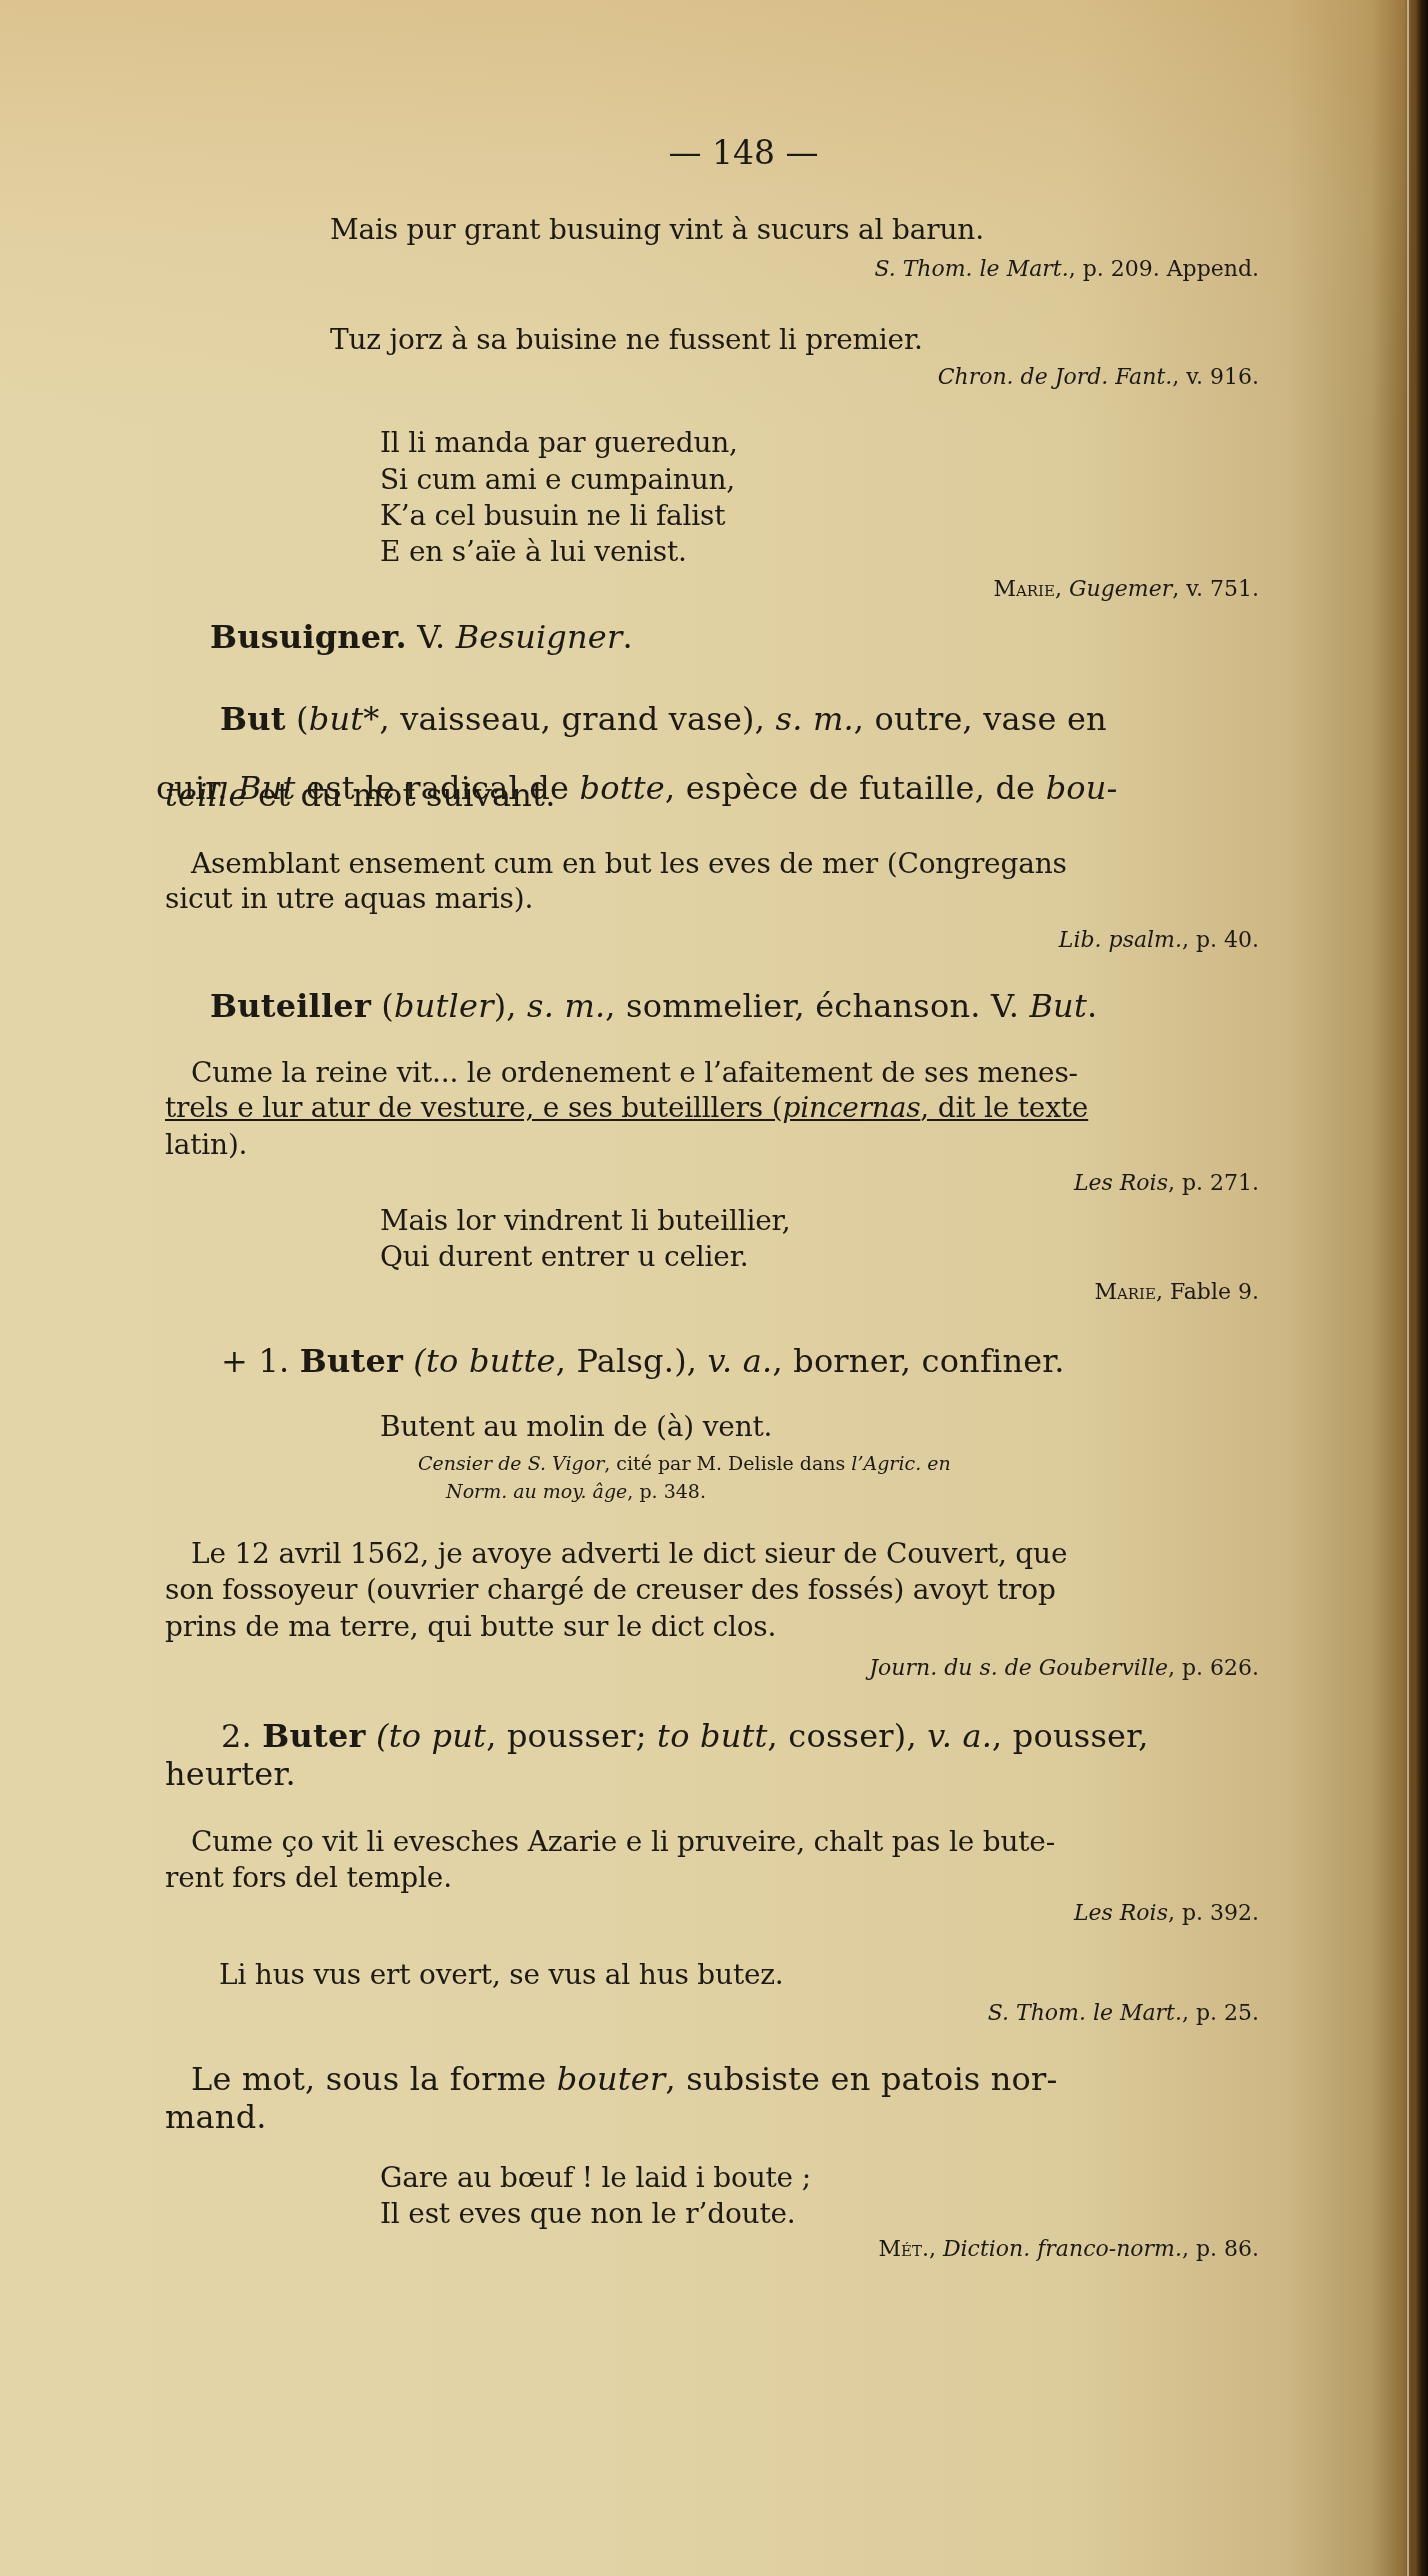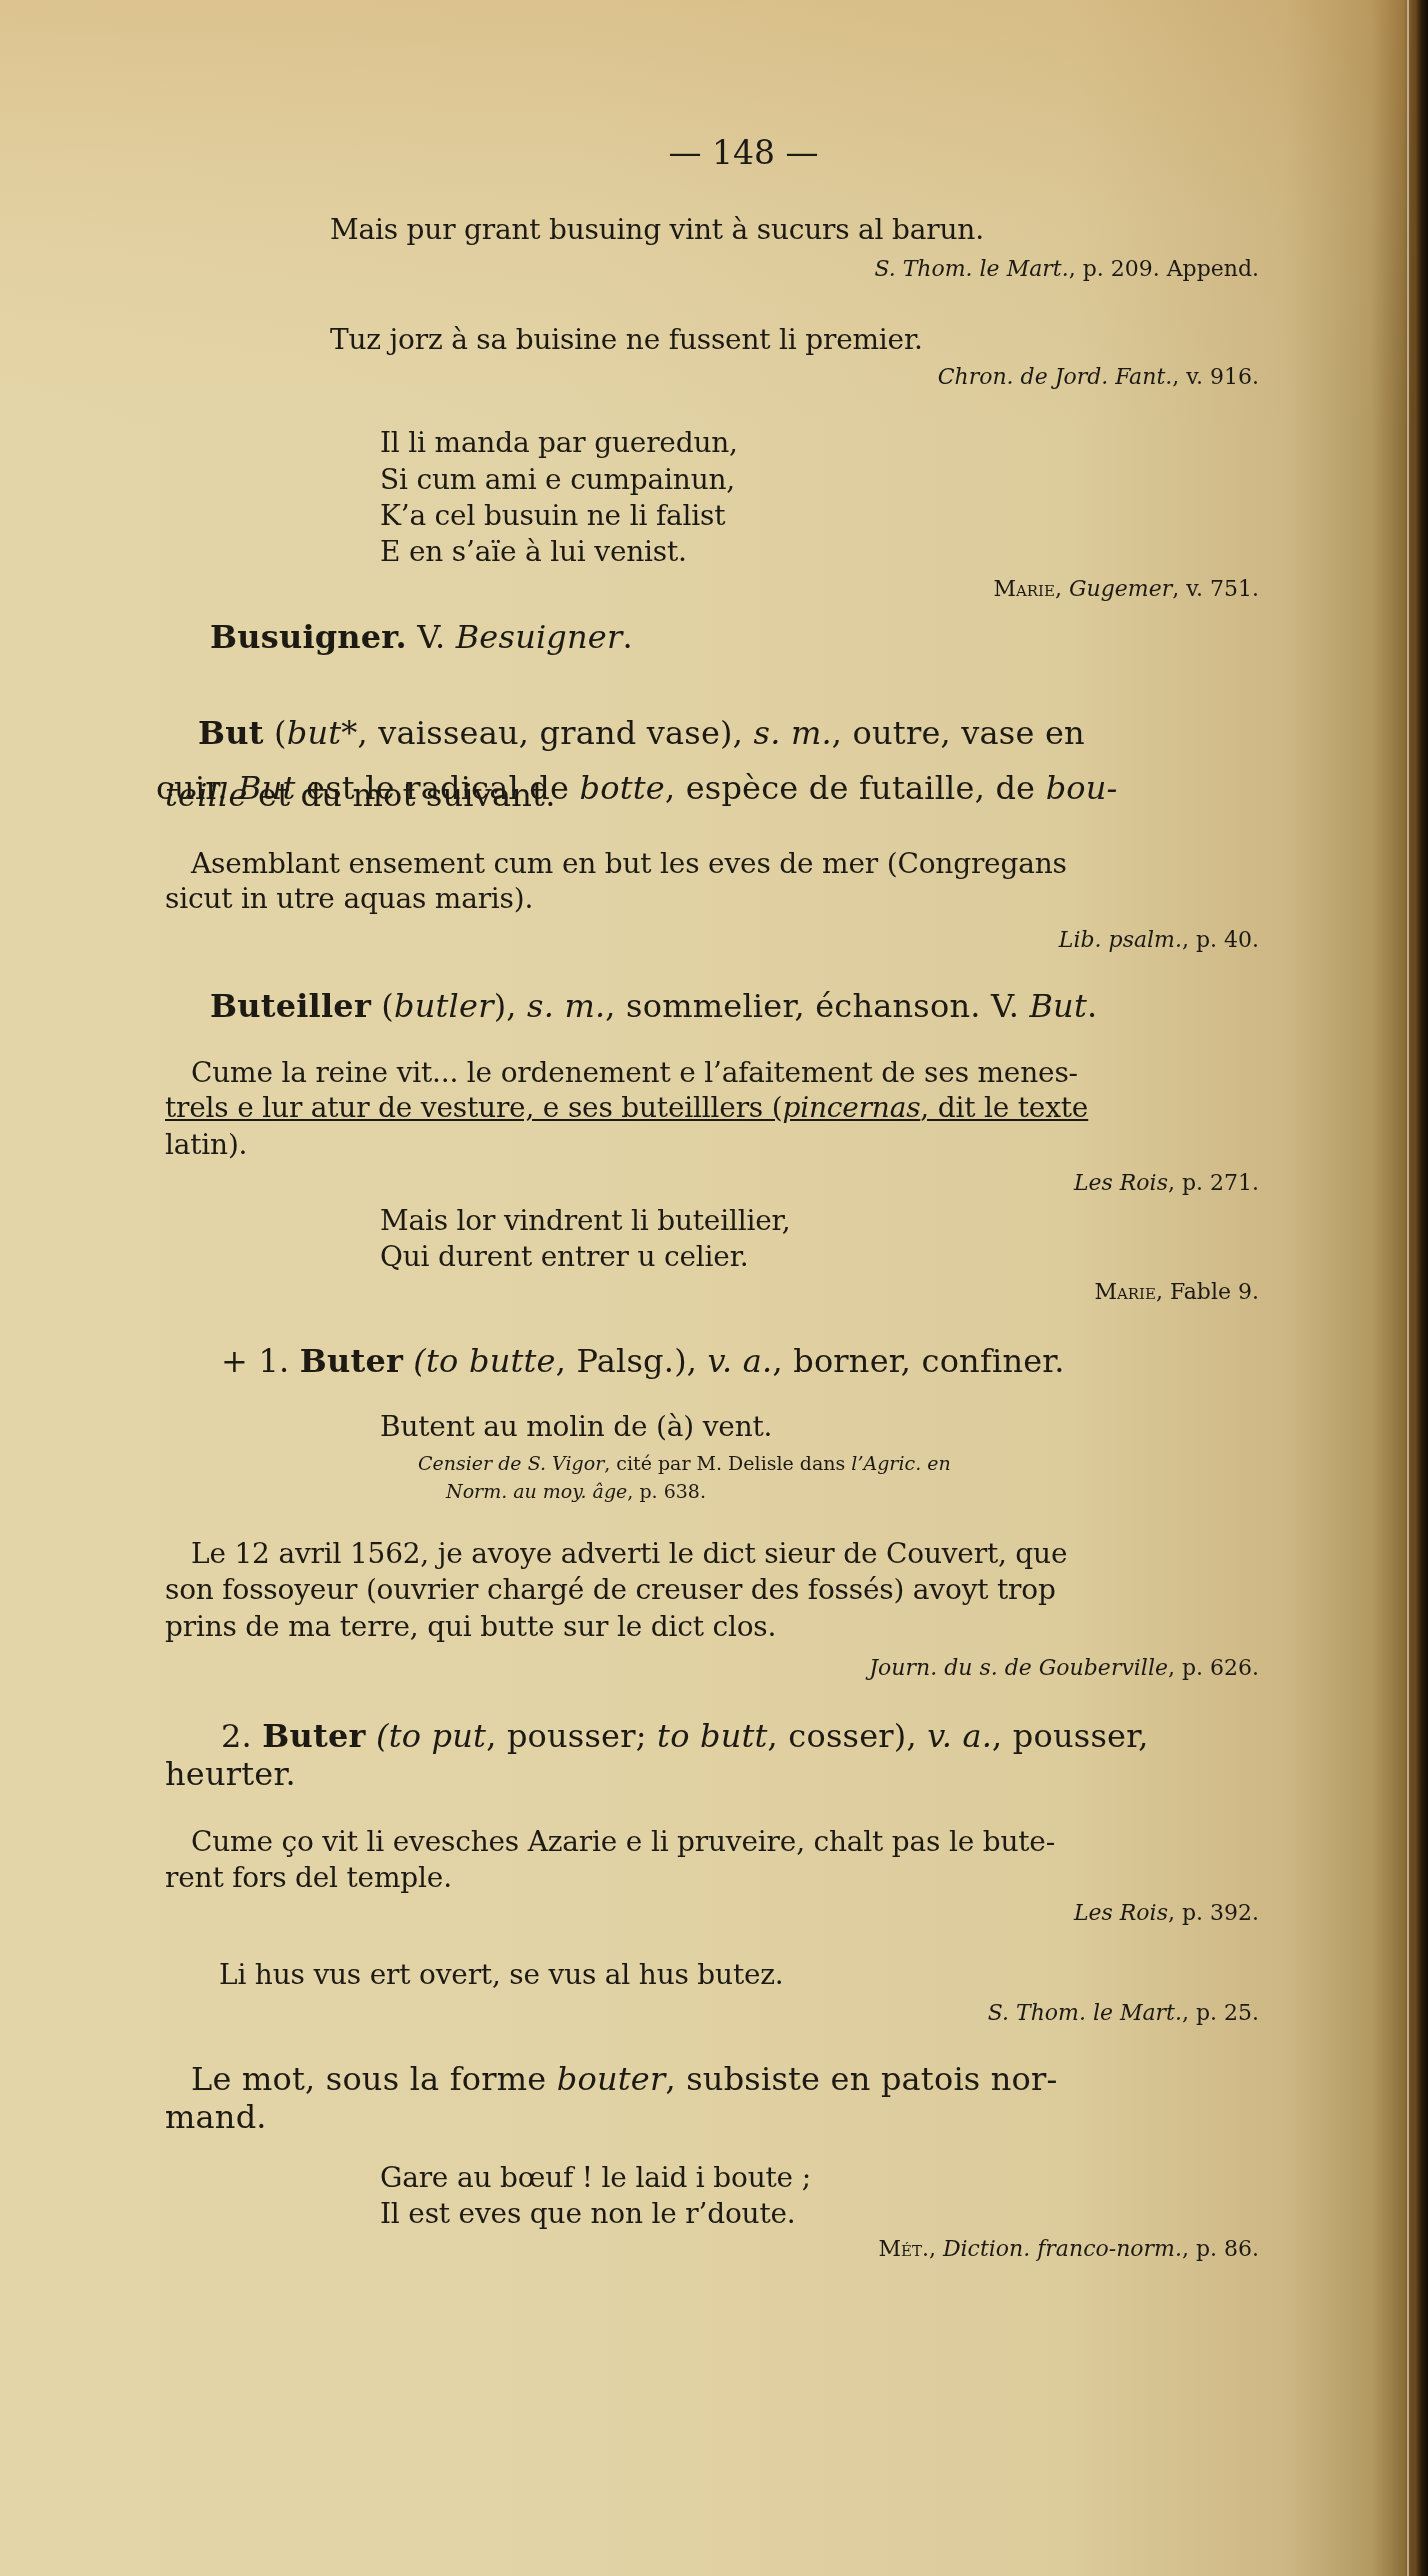--- a/index.html
+++ b/index.html
@@ -50,21 +50,21 @@
 <div class="ln cite" style="top:366px;"><i>Chron. de Jord. Fant.</i><span>, v. 916.</span></div>
 
 <div class="ln body verse" style="top:429px;">Il li manda par gueredun,</div>
 <div class="ln body verse" style="top:466px;">Si cum ami e cumpainun,</div>
 <div class="ln body verse" style="top:502px;">K’a cel busuin ne li falist</div>
 <div class="ln body verse" style="top:538px;">E en s’aïe à lui venist.</div>
 <div class="ln cite" style="top:578px;"><span class="sc">Marie</span>, <i>Gugemer</i><span>, v. 751.</span></div>
 
 <div class="ln main" style="left:210px; top:621px;"><b class="hw">Busuigner.</b><span> V. </span><i>Besuigner</i><span>.</span></div>
 
-<div class="ln main" style="left:198px; top:703px;margin-top:14px;"><b class="hw">But</b><span> (</span><i>but</i><span>*, vaisseau, grand vase), </span><i>s. m.</i><span>, outre, vase en</span></div>
+<div class="ln main" style="left:220px; top:703px;"><b class="hw">But</b><span> (</span><i>but</i><span>*, vaisseau, grand vase), </span><i>s. m.</i><span>, outre, vase en</span></div>
 <div class="ln main" style="left:156px; top:741px;margin-top:31px;"><span>cuir. </span><i>But</i><span> est le radical de </span><i>botte</i><span>, espèce de futaille, de </span><i>bou-</i></div>
 <div class="ln main" style="left:165px; top:779px;"><i>teille</i><span> et du mot suivant.</span></div>
 
 <div class="ln body" style="left:191px; top:850px;">Asemblant ensement cum en but les eves de mer (Congregans</div>
 <div class="ln body" style="left:165px; top:885px;">sicut in utre aquas maris).</div>
 <div class="ln cite" style="top:929px;"><i>Lib. psalm.</i><span>, p. 40.</span></div>
 
 <div class="ln main" style="left:210px; top:990px;"><b class="hw">Buteiller</b><span> (</span><i>butler</i><span>), </span><i>s. m.</i><span>, sommelier, échanson. V. </span><i>But</i><span>.</span></div>
 
 <div class="ln body" style="left:191px; top:1059px;">Cume la reine vit... le ordenement e l’afaitement de ses menes-</div>
@@ -72,21 +72,21 @@
 <div class="ln body" style="left:165px; top:1131px;">latin).</div>
 <div class="ln cite" style="top:1172px;"><i>Les Rois</i><span>, p. 271.</span></div>
 <div class="ln body verse" style="top:1207px;">Mais lor vindrent li buteillier,</div>
 <div class="ln body verse" style="top:1243px;">Qui durent entrer u celier.</div>
 <div class="ln cite" style="top:1281px;"><span class="sc">Marie</span><span>, Fable 9.</span></div>
 
 <div class="ln main" style="left:221px; top:1345px;"><span>+ 1. </span><b class="hw">Buter</b><i> (</i><i>to butte</i><span>, Palsg.), </span><i>v. a.</i><span>, borner, confiner.</span></div>
 
 <div class="ln body" style="left:380px; top:1413px;">Butent au molin de (à) vent.</div>
 <div class="ln cite-sm" style="left:418px; top:1454px;"><i>Censier de S. Vigor</i><span>, cité par M. Delisle dans </span><i>l’Agric. en</i></div>
-<div class="ln cite-sm" style="left:446px; top:1482px;"><i>Norm. au moy. âge</i><span>, p. 638.</span></div>
+<div class="ln cite-sm" style="left:446px; top:1482px;"><i>Norm. au moy. âge</i><span>, p. 348.</span></div>
 
 <div class="ln body" style="left:191px; top:1540px;">Le 12 avril 1562, je avoye adverti le dict sieur de Couvert, que</div>
 <div class="ln body" style="left:165px; top:1576px;">son fossoyeur (ouvrier chargé de creuser des fossés) avoyt trop</div>
 <div class="ln body" style="left:165px; top:1613px;">prins de ma terre, qui butte sur le dict clos.</div>
 <div class="ln cite" style="top:1657px;"><i>Journ. du s. de Gouberville</i><span>, p. 626.</span></div>
 
 <div class="ln main" style="left:221px; top:1720px;"><span>2. </span><b class="hw">Buter</b><i> (</i><i>to put</i><span>, pousser; </span><i>to butt</i><span>, cosser), </span><i>v. a.</i><span>, pousser,</span></div>
 <div class="ln main" style="left:165px; top:1758px;">heurter.</div>
 
 <div class="ln body" style="left:191px; top:1828px;">Cume ço vit li evesches Azarie e li pruveire, chalt pas le bute-</div>

